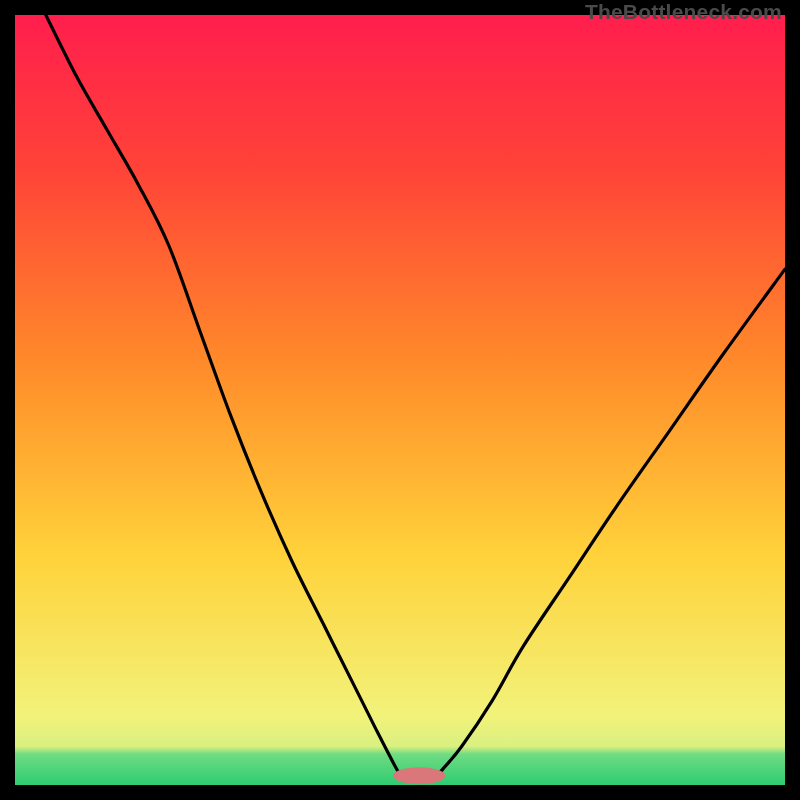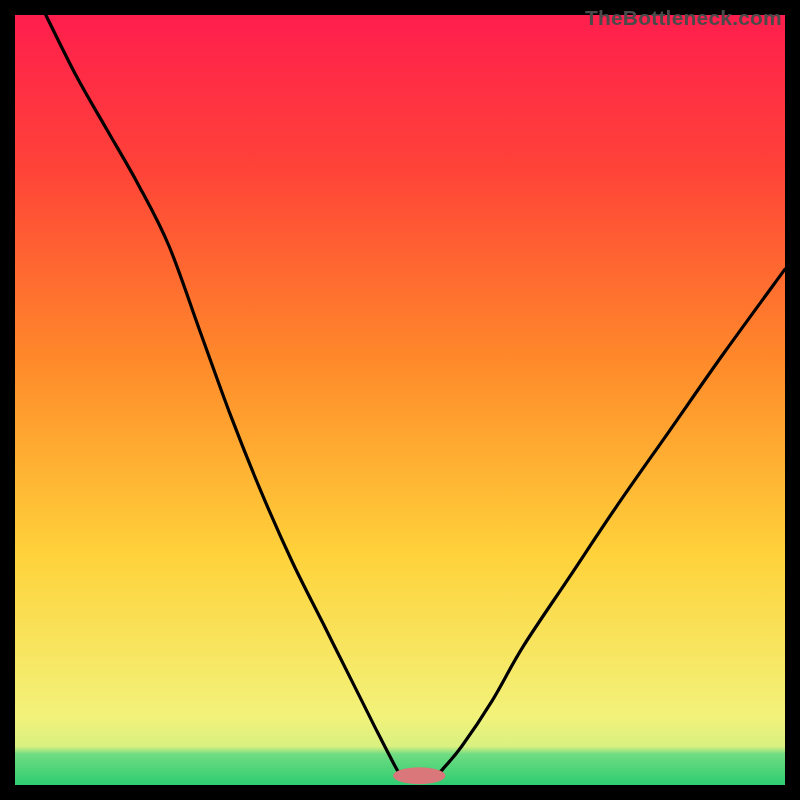--- a/index.html
+++ b/index.html
@@ -21,21 +21,21 @@
   .plot {
     position: absolute;
     left: 15px;
     top: 15px;
     width: 770px;
     height: 770px;
     overflow: hidden;
   }
   .watermark {
     position: absolute;
-    top: 6px;
+    top: 0px;
     right: 18px;
     font-family: Arial, Helvetica, sans-serif;
     font-size: 21px;
     font-weight: 600;
     color: #4a4a4a;
     letter-spacing: 0.2px;
   }
   svg { display: block; }
 </style>
 </head>

